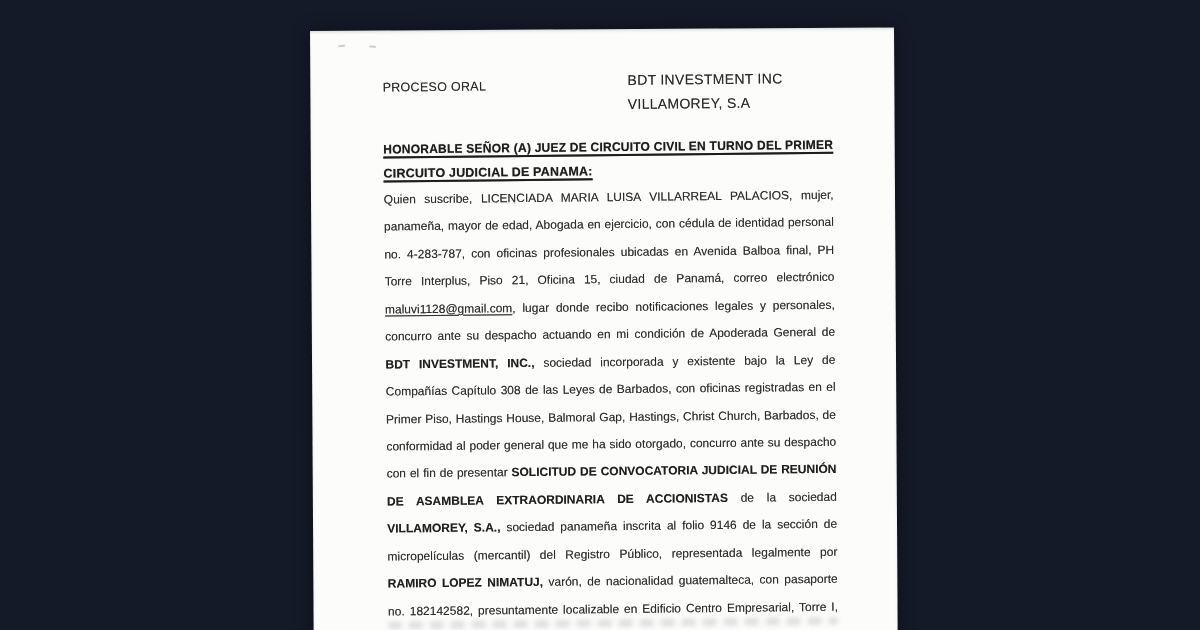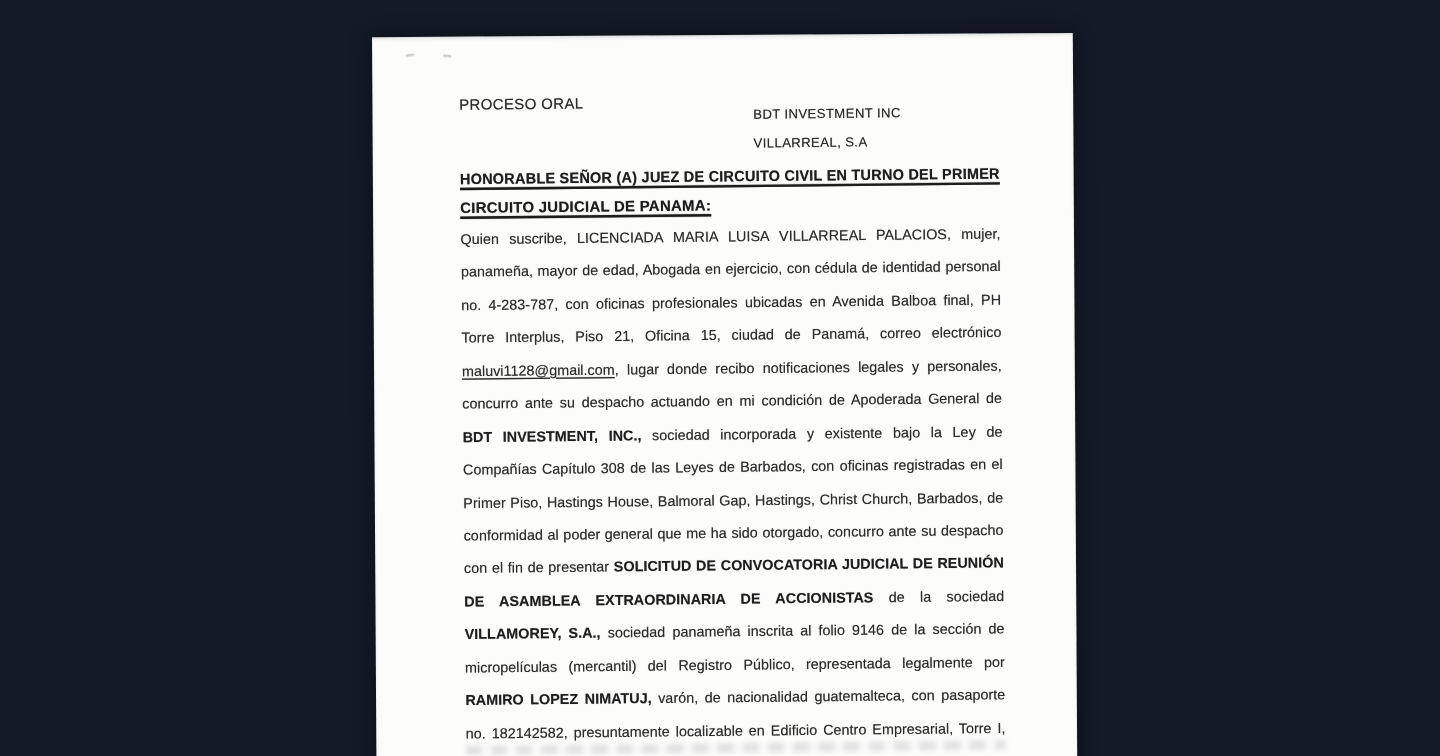--- a/index.html
+++ b/index.html
@@ -49,22 +49,22 @@
     top: 49px;
     font-size: 12.5px;
     letter-spacing: 0.3px;
     color: #2a2a2a;
     white-space: nowrap;
     text-shadow: 0 0 0.6px rgba(40,40,40,0.55);
   }
   .cap-right {
     position: absolute;
     left: 317px;
-    top: 56px;
-    font-size: 11px;
+    top: 40px;
+    font-size: 14px;
     line-height: 23.5px;
     letter-spacing: 0.3px;
     color: #2a2a2a;
     white-space: nowrap;
     text-shadow: 0 0 0.6px rgba(40,40,40,0.55);
   }
   .heading {
     position: absolute;
     left: 72px;
     top: 107px;
@@ -129,21 +129,21 @@
   <div class="paper">
     <div class="content">
 
       <div class="scan-mark" style="left:28px; top:13px; transform:rotate(-6deg);"></div>
       <div class="scan-mark" style="left:59px; top:14px; transform:rotate(4deg);"></div>
 
       <div class="cap-left">PROCESO ORAL</div>
 
       <div class="cap-right">
         <div>BDT INVESTMENT INC</div>
-        <div>VILLARREAL, S.A</div>
+        <div>VILLAMOREY, S.A</div>
       </div>
 
       <div class="heading">
         <div class="hline fit-shrink" style="transform: scaleX(0.965609);">
           <span>HONORABLE SEÑOR (A) JUEZ DE CIRCUITO CIVIL EN TURNO DEL PRIMER</span>
         </div>
         <div class="hline fit-shrink">
           <span>CIRCUITO JUDICIAL DE PANAMA:</span>
         </div>
       </div>

